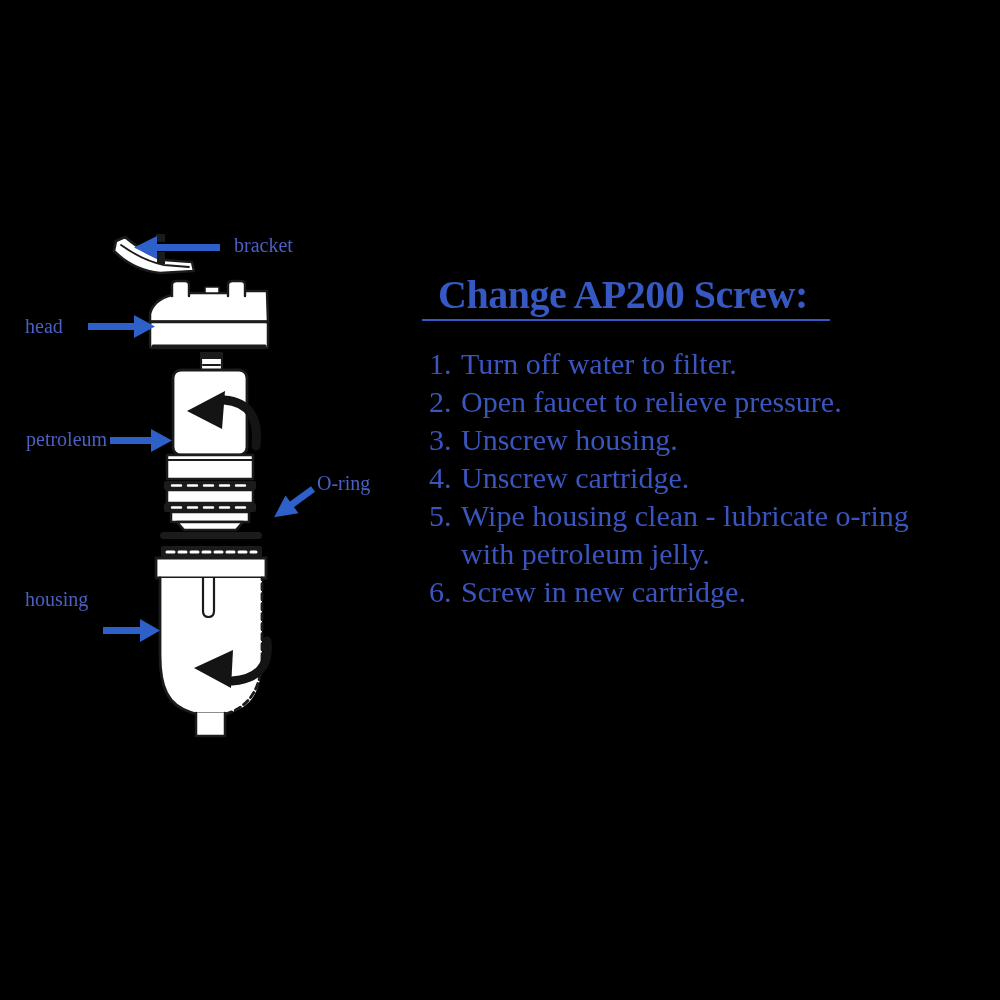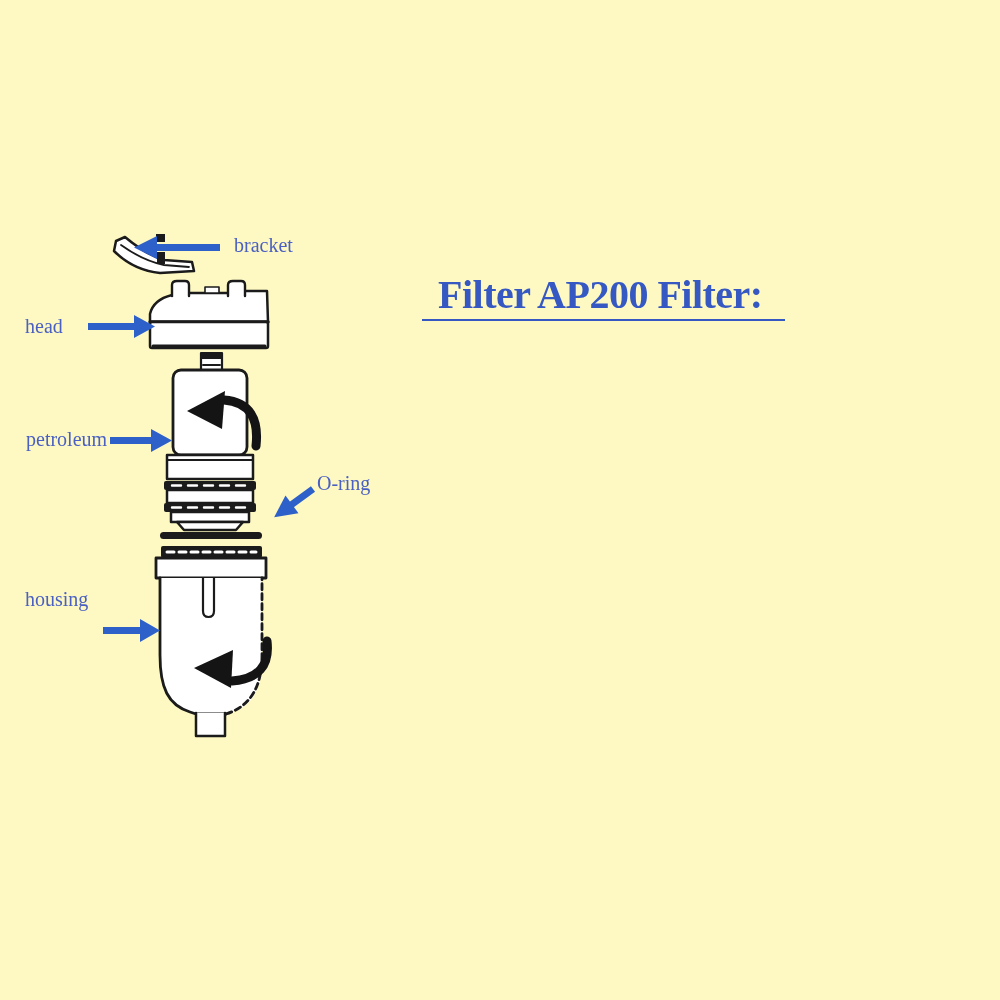--- a/index.html
+++ b/index.html
@@ -1,21 +1,21 @@
 <!DOCTYPE html>
 <html><head>
 <meta charset="utf-8">
 <style>
   * { margin: 0; padding: 0; box-sizing: border-box; }
   html, body { background: #ffffff; }
   .canvas {
     position: relative;
     width: 1000px;
     height: 1000px;
-    background: #fef9c3;
+    background: #000000;
     overflow: hidden;
     font-family: "Liberation Serif", serif;
   }
   .diagram-svg {
     position: absolute;
     left: 0;
     top: 0;
   }
   .part-label {
     position: absolute;
@@ -142,16 +142,24 @@
       <polygon points="160,630.5 140,619 140,642"></polygon>
     </g>
   </svg>
 
   <span class="part-label lbl-bracket">bracket</span>
   <span class="part-label lbl-head">head</span>
   <span class="part-label lbl-cartridge">petroleum</span>
   <span class="part-label lbl-oring">O-ring</span>
   <span class="part-label lbl-housing">housing</span>
 
-  <h1 class="title">Filter AP200 Filter:</h1>
+  <h1 class="title">Change AP200 Screw:</h1>
 
+  <ol class="steps">
+    <li>Turn off water to filter.</li>
+    <li>Open faucet to relieve pressure.</li>
+    <li>Unscrew housing.</li>
+    <li>Unscrew cartridge.</li>
+    <li>Wipe housing clean - lubricate o-ring with petroleum jelly.</li>
+    <li>Screw in new cartridge.</li>
+  </ol>
 
 </div>
 
 </body></html>

